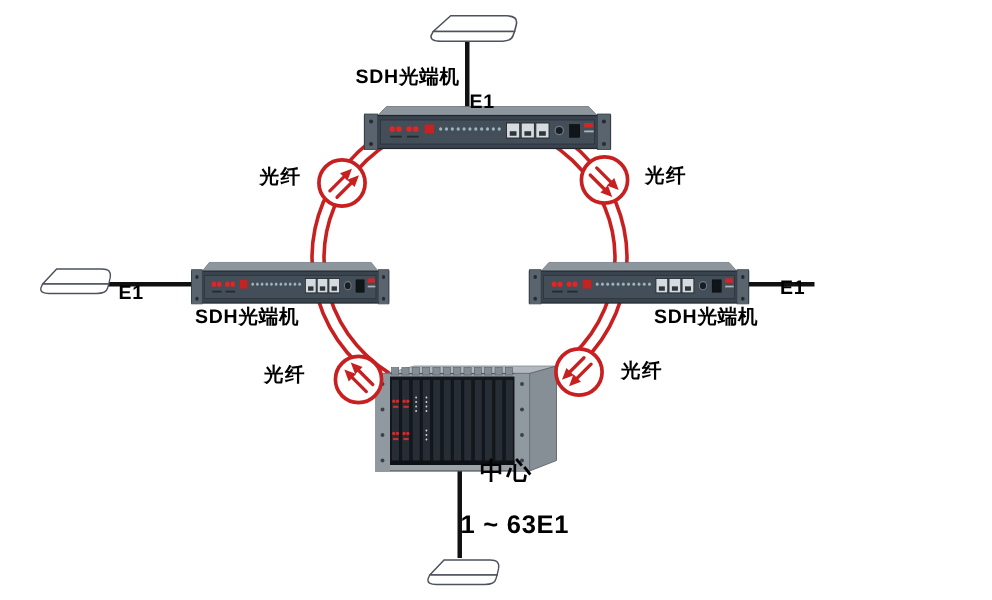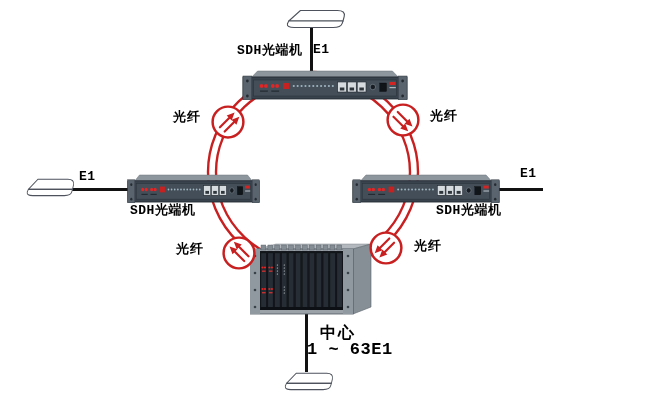--- a/index.html
+++ b/index.html
@@ -1,25 +1,25 @@
 <!DOCTYPE html>
 <html><head>
 <meta charset="utf-8">
 <style>
   html,body{margin:0;padding:0;background:#fff;}
   #canvas{
     position:relative;width:543px;height:400px;background:#ffffff;
-    font-family:Liberation Mono, monospace;overflow:hidden;
+    font-family:Liberation Sans, sans-serif;overflow:hidden;
   }
   .abs{position:absolute;}
   .abs svg{display:block;width:100%;height:100%;}
   .cable{position:absolute;background:#111;}
   .lbl{position:absolute;color:#000;white-space:nowrap;line-height:1.1;}
   .lbl-cn{font-size:13px;font-weight:600;letter-spacing:0.5px;}
-  .lbl-e1{font-size:13px;font-weight:700;letter-spacing:0.5px;}
+  .lbl-e1{font-size:13px;font-weight:700;letter-spacing:0.5px;margin-top:18px;}
   .lbl-fiber{font-size:13px;font-weight:600;letter-spacing:1px;}
   .lbl-center{font-size:16px;font-weight:800;letter-spacing:2px;}
   .lbl-cap{font-size:17px;font-weight:600;letter-spacing:0.5px;}
 </style>
 </head>
 <body>
 
 <div id="canvas">
 
   <svg width="0" height="0" style="position:absolute" aria-hidden="true">
@@ -240,16 +240,16 @@
   <div class="lbl lbl-cn" style="left:237px;top:44px">SDH光端机</div>
   <div class="lbl lbl-e1" style="left:313px;top:43px">E1</div>
   <div class="lbl lbl-e1" style="left:79px;top:170px">E1</div>
   <div class="lbl lbl-cn" style="left:130px;top:204px">SDH光端机</div>
   <div class="lbl lbl-e1" style="left:520px;top:167px">E1</div>
   <div class="lbl lbl-cn" style="left:436px;top:204px">SDH光端机</div>
   <div class="lbl lbl-fiber" style="left:173px;top:111px">光纤</div>
   <div class="lbl lbl-fiber" style="left:430px;top:110px">光纤</div>
   <div class="lbl lbl-fiber" style="left:176px;top:243px">光纤</div>
   <div class="lbl lbl-fiber" style="left:414px;top:240px">光纤</div>
-  <div class="lbl lbl-center" style="left:320px;top:326px">中心</div>
+  <div class="lbl lbl-center" style="left:320px;top:306px">中心</div>
   <div class="lbl lbl-cap" style="left:307px;top:341px">1 ~ 63E1</div>
 
 </div>
 
 </body></html>

